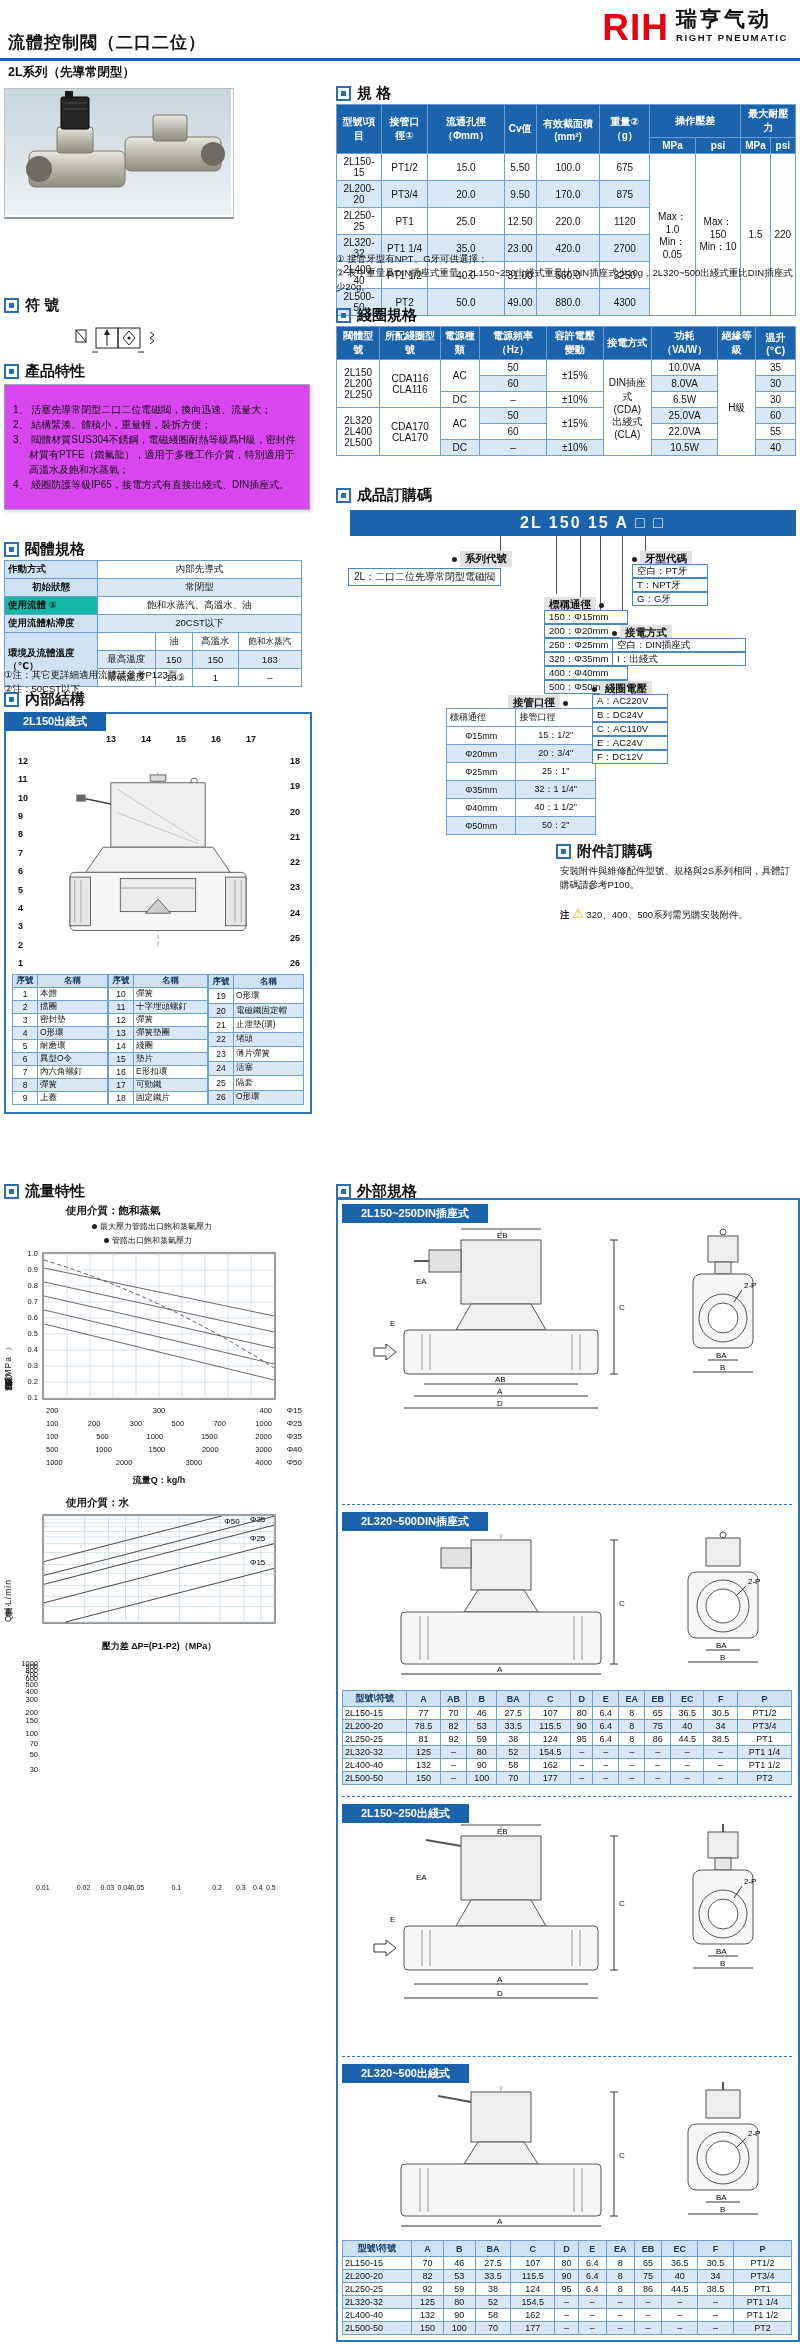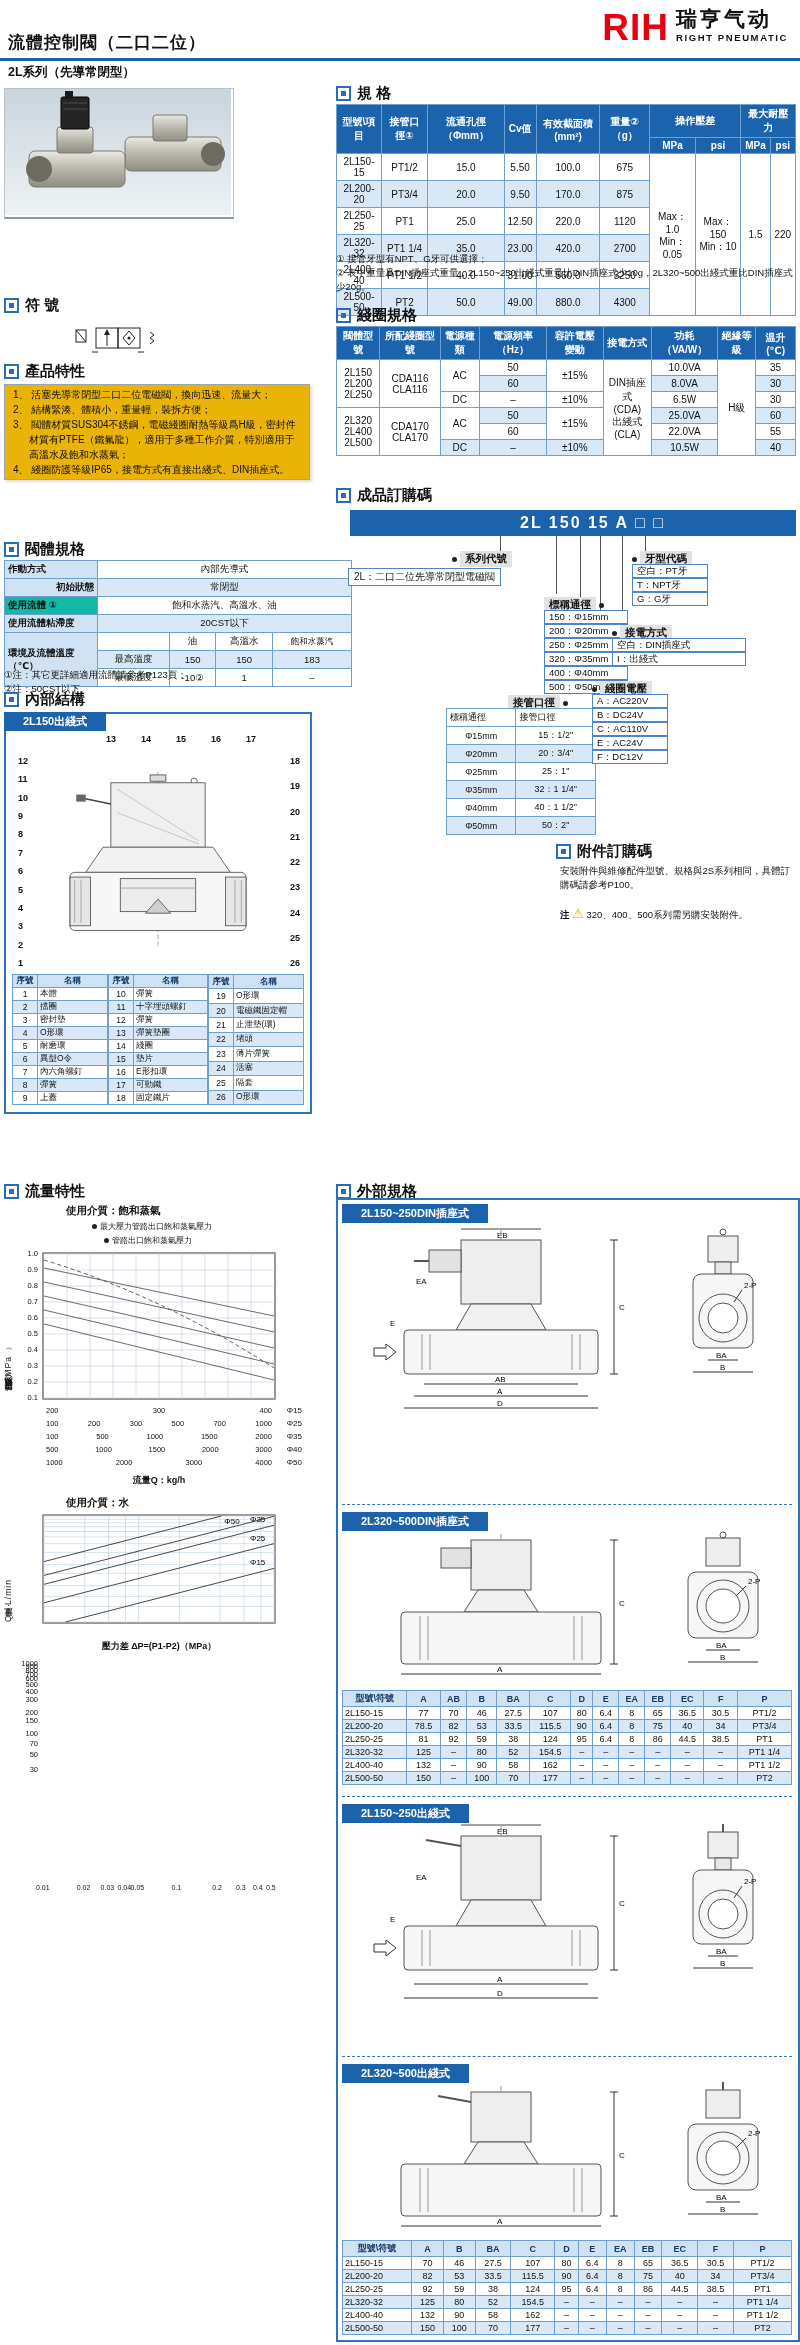--- a/index.html
+++ b/index.html
@@ -25,21 +25,21 @@
   .pre{white-space:pre-line;}
   .notes{font-size:9.5px;line-height:1.45;margin-top:4px;}
   
   .dim th{background:#cfe2f3;color:#143a66;border:1px solid #6f9fd0;font-weight:bold;padding:1px 2px;font-size:9px;}
   .dim td{font-size:9px;padding:1px 2px;}
   .dim td:first-child{text-align:left;}
   
   .tag{background:#1b63ac;color:#fff;font-size:11px;font-weight:bold;padding:2px 19px;display:inline-block;}
   .bluebox{border:2px solid #2e74b8;background:#fff;}
   .photo{border:1px solid #b9c2c9;border-bottom:2px solid #8b969e;}
-  .featbox{border:1px solid #9aa4ad;background:#eab308;box-shadow:2px 2px 3px rgba(0,0,0,.15);padding:2px 8px;}
+  .featbox{border:1px solid #9aa4ad;background:#d946ef;box-shadow:2px 2px 3px rgba(0,0,0,.15);padding:17px 8px;}
   .feat-line{font-size:10px;line-height:1.5;padding-left:16px;text-indent:-16px;}
   
   .obar{background:#1b63ac;color:#fff;font-size:16px;font-weight:bold;letter-spacing:2px;padding:4px 0 4px 170px;}
   .olabel{background:#e2e2e2;color:#111;font-weight:bold;font-size:10.5px;padding:1px 5px;display:inline-block;}
   .obox{border:1px solid #4a86c8;background:#fff;font-size:10px;padding:1px 5px;display:inline-block;}
   .olist .li{border:1px solid #4a86c8;background:#fff;font-size:9.5px;padding:0px 4px;line-height:12px;}
   .vline{width:1px;background:#555;}
   .dot{width:5px;height:5px;background:#222;border-radius:50%;display:inline-block;margin-right:3px;}
   
   .chart-wrap{position:relative;}
@@ -295,28 +295,28 @@
           <td>10.5W</td>
           <td>40</td>
         </tr>
     </tbody>
   </table>
 
   <div class="abs h2" style="left:4px;top:540px;">
     <span class="sq"></span>
     <span>閥體規格</span>
   </div>
-  <table class="t abs" style="left:4px;top:560px;width:348px;font-size:9.5px;">
+  <table class="t abs" style="left:4px;top:560px;width:298px;font-size:9.5px;">
     <tbody>
       <tr>
           <td style="background:#cfe2f3;font-weight:bold;text-align:left;width:86px;">作動方式</td>
           <td colspan="4">內部先導式</td>
         </tr>
       <tr>
-          <td style="background:#cfe2f3;font-weight:bold;text-align:right;">初始狀態</td>
+          <td style="background:#cfe2f3;font-weight:bold;text-align:center;">初始狀態</td>
           <td colspan="4">常閉型</td>
         </tr>
       <tr>
           <td style="background:#14b8a6;font-weight:bold;text-align:left;">使用流體 ①</td>
           <td colspan="4">飽和水蒸汽、高溫水、油</td>
         </tr>
       <tr>
           <td style="background:#cfe2f3;font-weight:bold;text-align:left;">使用流體粘滯度</td>
           <td colspan="4">20CST以下</td>
         </tr>

